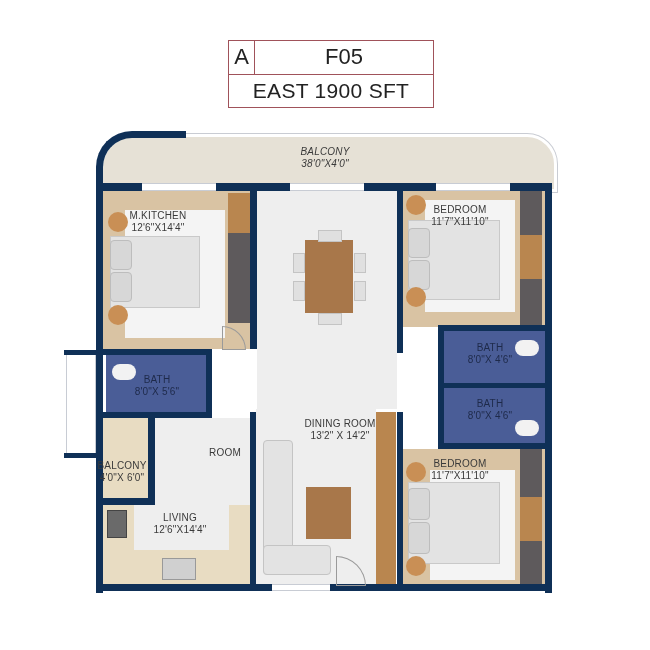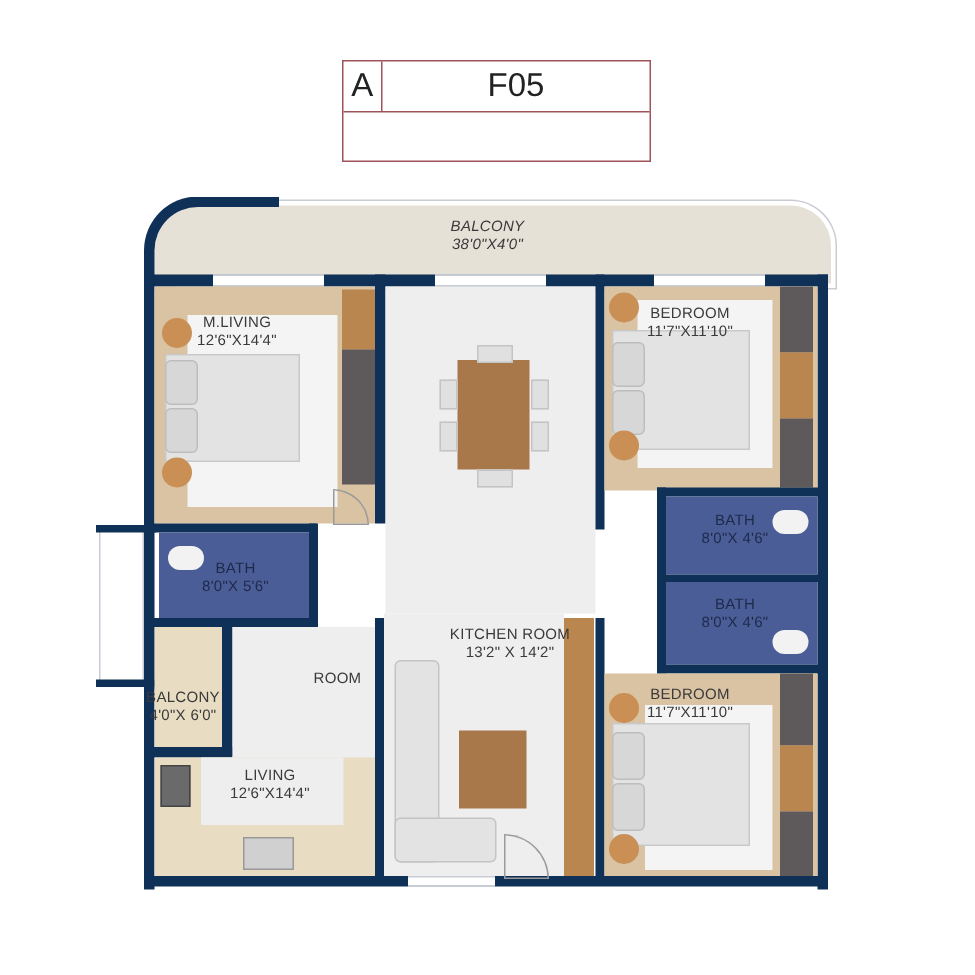--- a/index.html
+++ b/index.html
@@ -28,20 +28,21 @@
   .door-arc { position: absolute; border: 1px solid #9a9a9a; border-radius: 0 100% 0 0; box-sizing: border-box; }
 </style>
 </head>
 <body>
 
 <div class="label-box">
   <div class="label-row1">
     <div class="label-cell-a">A</div>
     <div class="label-cell-unit">F05</div>
   </div>
+  <div class="label-row2">EAST 1900 SFT</div>
 </div>
 
 <div class="abs" style="left:0;top:0;width:650px;height:650px;">
 
   <div class="abs" style="left:100px;top:134px;width:451px;height:52px;background:#e6e1d6;border-radius:34px 30px 0 0;border:3px solid #fff;box-shadow:0 0 0 1px #c9ccd3;"></div>
   <div class="abs" style="left:96px;top:131px;width:90px;height:60px;border-left:7px solid #0f3057;border-top:7px solid #0f3057;border-radius:36px 0 0 0;box-sizing:border-box;"></div>
   <div class="room-name" style="left:270px;top:146px;width:110px;font-style:italic;">
     <div>BALCONY</div>
     <div>38'0"X4'0"</div>
   </div>
@@ -61,21 +62,21 @@
   <div class="abs floor-wood" style="left:103px;top:191px;width:147px;height:158px;"></div>
   <div class="rug" style="left:125px;top:210px;width:100px;height:128px;"></div>
   <div class="bed" style="left:110px;top:236px;width:90px;height:72px;"></div>
   <div class="pillow" style="left:110px;top:240px;width:22px;height:30px;"></div>
   <div class="pillow" style="left:110px;top:272px;width:22px;height:30px;"></div>
   <div class="side-table" style="left:108px;top:212px;width:20px;height:20px;"></div>
   <div class="side-table" style="left:108px;top:305px;width:20px;height:20px;"></div>
   <div class="wardrobe-wood" style="left:228px;top:193px;width:22px;height:40px;"></div>
   <div class="wardrobe-dark" style="left:228px;top:233px;width:22px;height:90px;"></div>
   <div class="room-name" style="left:108px;top:210px;width:100px;">
-    <div>M.LIVING</div>
+    <div>M.KITCHEN</div>
     <div>12'6"X14'4"</div>
   </div>
   <div class="wall" style="left:250px;top:183px;width:7px;height:166px;"></div>
   <div class="door-arc" style="left:222px;top:326px;width:24px;height:24px;"></div>
 
   <div class="abs floor-marble" style="left:257px;top:191px;width:140px;height:218px;"></div>
   <div class="abs" style="left:305px;top:240px;width:48px;height:73px;background:#a8774a;"></div>
   <div class="abs" style="left:318px;top:230px;width:22px;height:10px;background:#e0e0e0;border:1px solid #c4c4c4;"></div>
   <div class="abs" style="left:318px;top:313px;width:22px;height:10px;background:#e0e0e0;border:1px solid #c4c4c4;"></div>
   <div class="abs" style="left:293px;top:253px;width:10px;height:18px;background:#e0e0e0;border:1px solid #c4c4c4;"></div>
@@ -152,21 +153,21 @@
   </div>
   <div class="wall" style="left:250px;top:412px;width:6px;height:178px;"></div>
 
   <div class="abs floor-marble" style="left:256px;top:409px;width:120px;height:175px;"></div>
   <div class="abs" style="left:263px;top:440px;width:30px;height:135px;background:#e3e3e3;border:1px solid #c4c4c4;border-radius:4px;box-sizing:border-box;"></div>
   <div class="abs" style="left:263px;top:545px;width:68px;height:30px;background:#e3e3e3;border:1px solid #c4c4c4;border-radius:4px;box-sizing:border-box;"></div>
   <div class="abs" style="left:306px;top:487px;width:45px;height:52px;background:#a8774a;"></div>
   <div class="door-arc" style="left:336px;top:556px;width:30px;height:30px;"></div>
   <div class="wardrobe-wood" style="left:376px;top:412px;width:20px;height:172px;"></div>
   <div class="room-name" style="left:285px;top:418px;width:110px;">
-    <div>KITCHEN ROOM</div>
+    <div>DINING ROOM</div>
     <div>13'2" X 14'2"</div>
   </div>
 
   <div class="wall" style="left:397px;top:412px;width:6px;height:178px;"></div>
   <div class="abs floor-wood" style="left:403px;top:449px;width:142px;height:135px;"></div>
   <div class="rug" style="left:430px;top:470px;width:85px;height:110px;"></div>
   <div class="bed" style="left:408px;top:482px;width:92px;height:82px;"></div>
   <div class="pillow" style="left:408px;top:488px;width:22px;height:32px;"></div>
   <div class="pillow" style="left:408px;top:522px;width:22px;height:32px;"></div>
   <div class="side-table" style="left:406px;top:462px;width:20px;height:20px;"></div>

